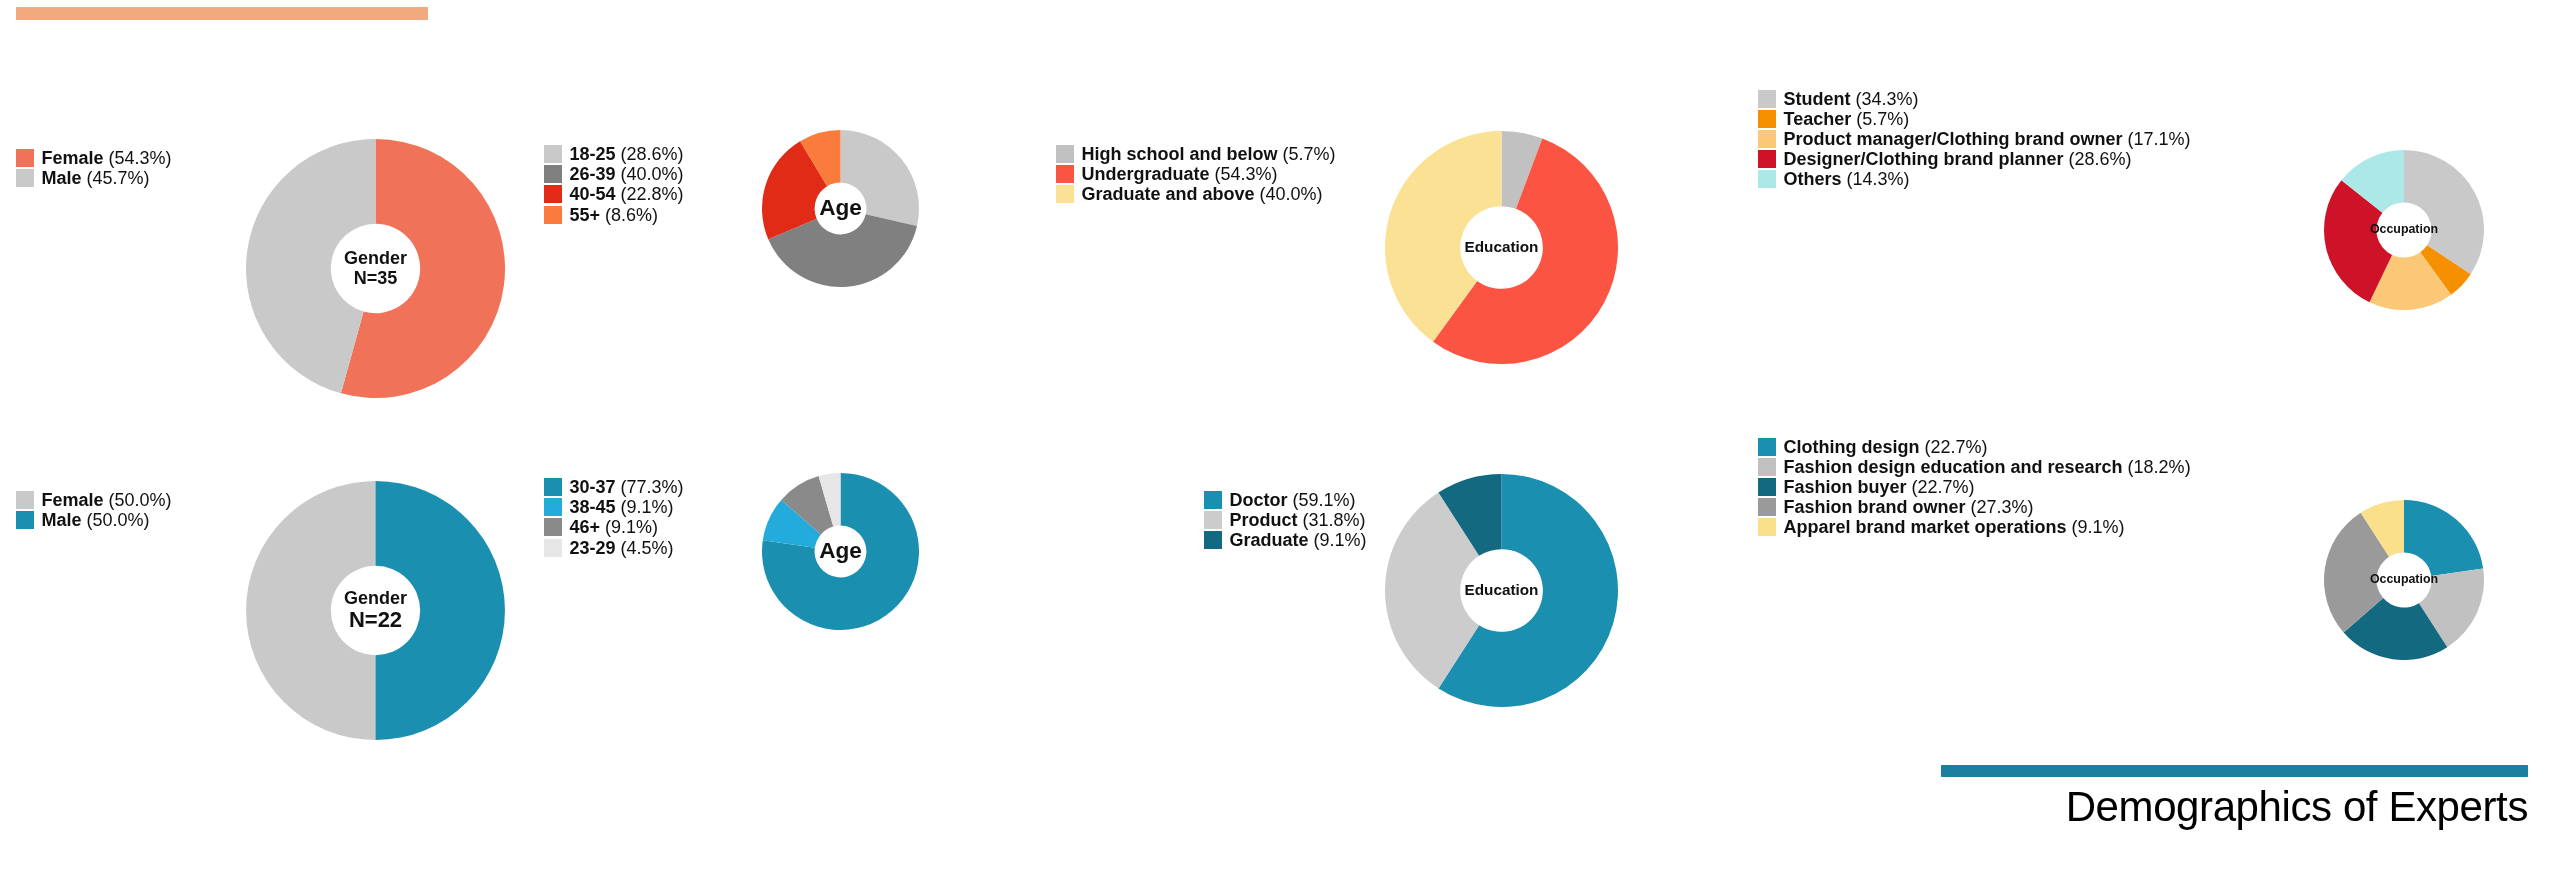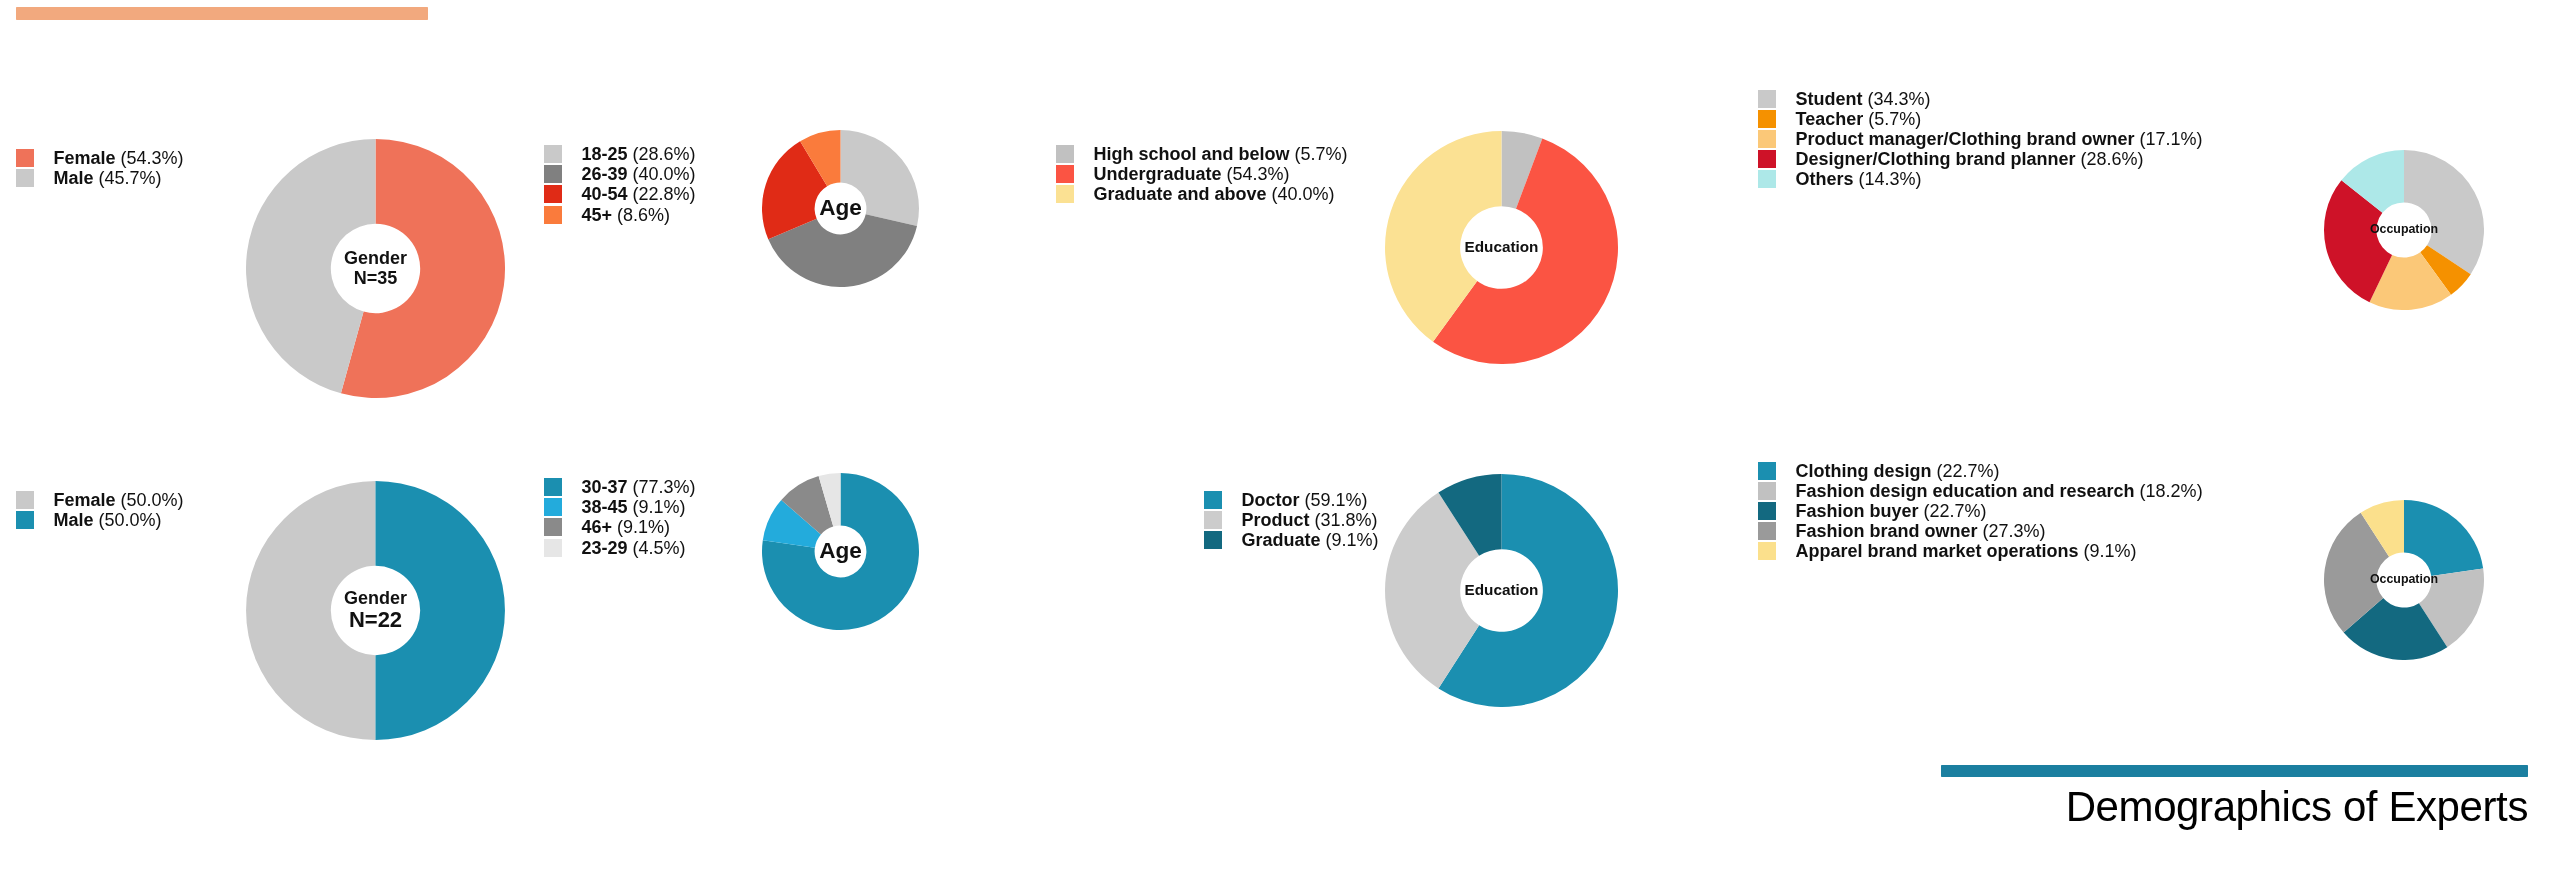--- a/index.html
+++ b/index.html
@@ -48,21 +48,21 @@
 
   
   .legend {
     display: flex;
     flex-direction: column;
     gap: 2.2px;
   }
   .legend-row {
     display: flex;
     align-items: center;
-    gap: 20px;
+    gap: 8px;
     white-space: nowrap;
     line-height: 1;
   }
   .swatch {
     width: 17.5px;
     height: 18px;
     flex: 0 0 auto;
     display: block;
   }
   .legend-label {
@@ -129,21 +129,21 @@
         <div class="legend-row">
           <span class="swatch" style="background: rgb(128, 128, 128);"></span>
           <span><span class="legend-label">26-39</span><span class="legend-pct"> (40.0%)</span></span>
         </div>
         <div class="legend-row">
           <span class="swatch" style="background: rgb(224, 43, 22);"></span>
           <span><span class="legend-label">40-54</span><span class="legend-pct"> (22.8%)</span></span>
         </div>
         <div class="legend-row">
           <span class="swatch" style="background: rgb(250, 123, 60);"></span>
-          <span><span class="legend-label">45+</span><span class="legend-pct"> (8.6%)</span></span>
+          <span><span class="legend-label">55+</span><span class="legend-pct"> (8.6%)</span></span>
         </div>
       </div>
     </div>
     <div class="panel" style="left: 1056px; top: 135px;">
       <div class="legend" style="margin-top: 9.5px;">
         <div class="legend-row">
           <span class="swatch" style="background: rgb(193, 193, 193);"></span>
           <span><span class="legend-label">High school and below</span><span class="legend-pct"> (5.7%)</span></span>
         </div>
         <div class="legend-row">
@@ -221,21 +221,21 @@
         <div class="legend-row">
           <span class="swatch" style="background: rgb(204, 204, 204);"></span>
           <span><span class="legend-label">Product</span><span class="legend-pct"> (31.8%)</span></span>
         </div>
         <div class="legend-row">
           <span class="swatch" style="background: rgb(19, 105, 128);"></span>
           <span><span class="legend-label">Graduate</span><span class="legend-pct"> (9.1%)</span></span>
         </div>
       </div>
     </div>
-    <div class="panel" style="left: 1758px; top: 452px;">
+    <div class="panel" style="left: 1758px; top: 428px;">
       <div class="legend" style="margin-top: 9.5px;">
         <div class="legend-row">
           <span class="swatch" style="background: rgb(27, 143, 176);"></span>
           <span><span class="legend-label">Clothing design</span><span class="legend-pct"> (22.7%)</span></span>
         </div>
         <div class="legend-row">
           <span class="swatch" style="background: rgb(193, 193, 193);"></span>
           <span><span class="legend-label">Fashion design education and research</span><span class="legend-pct"> (18.2%)</span></span>
         </div>
         <div class="legend-row">

